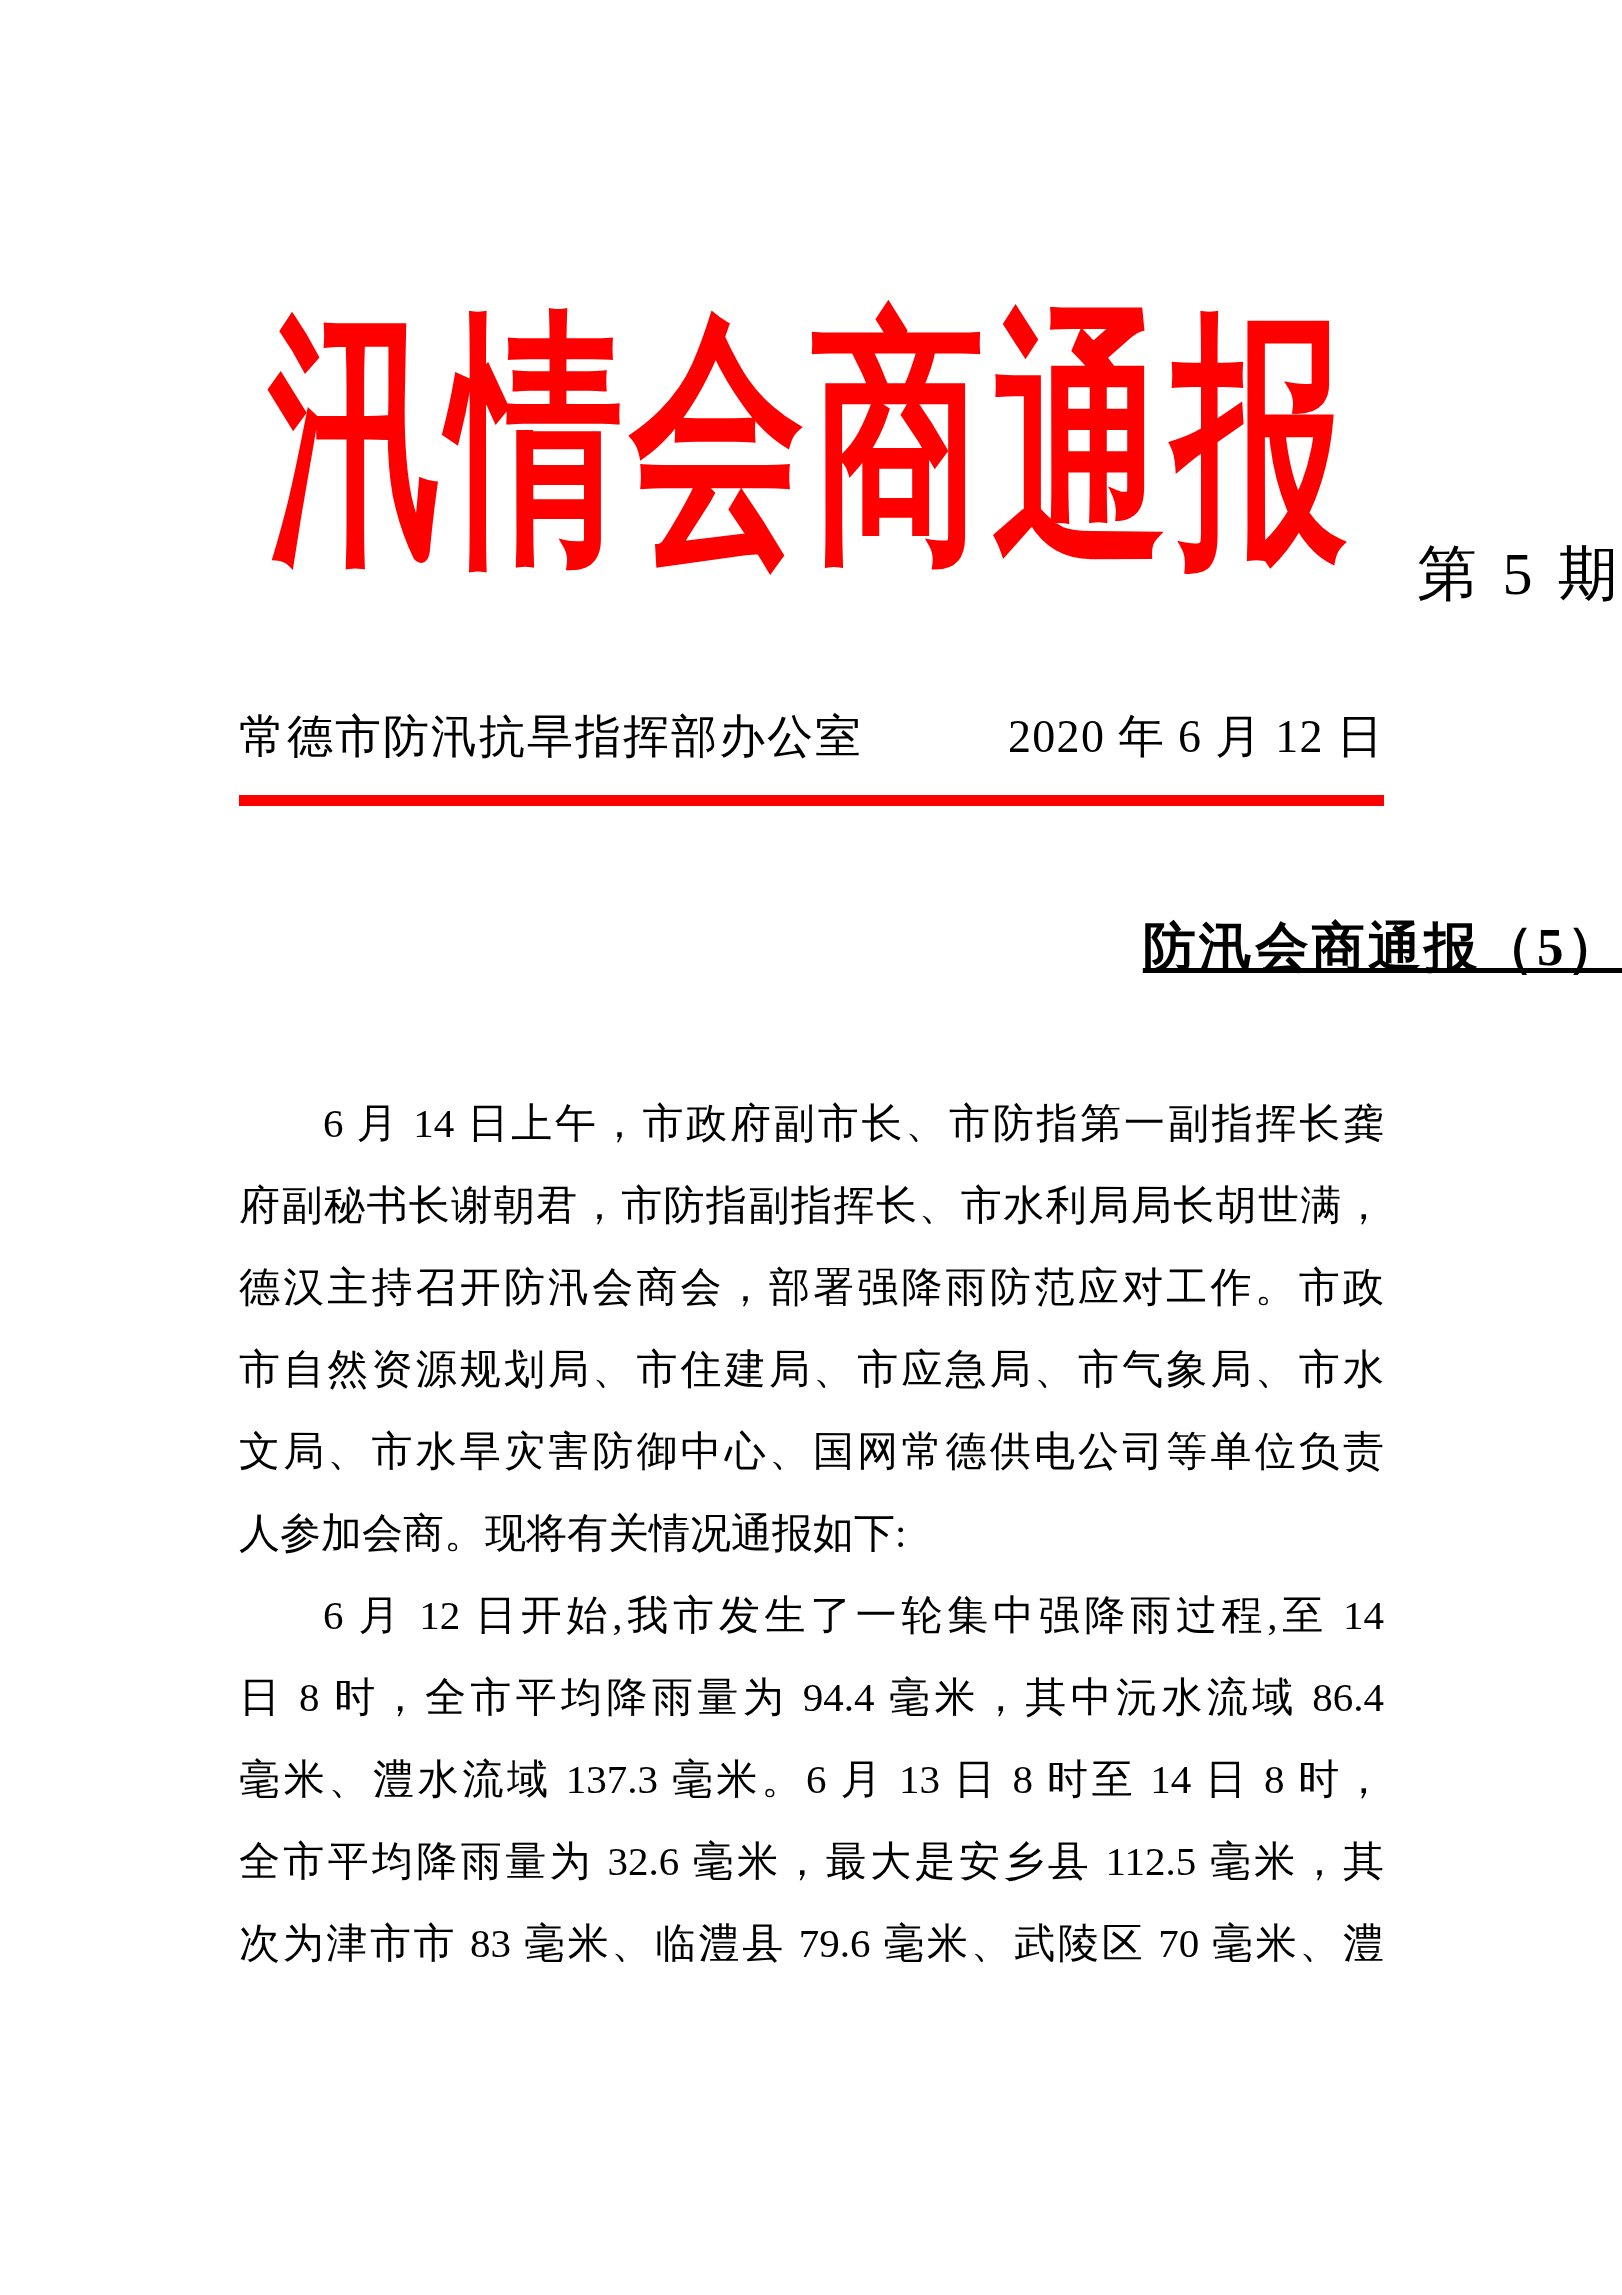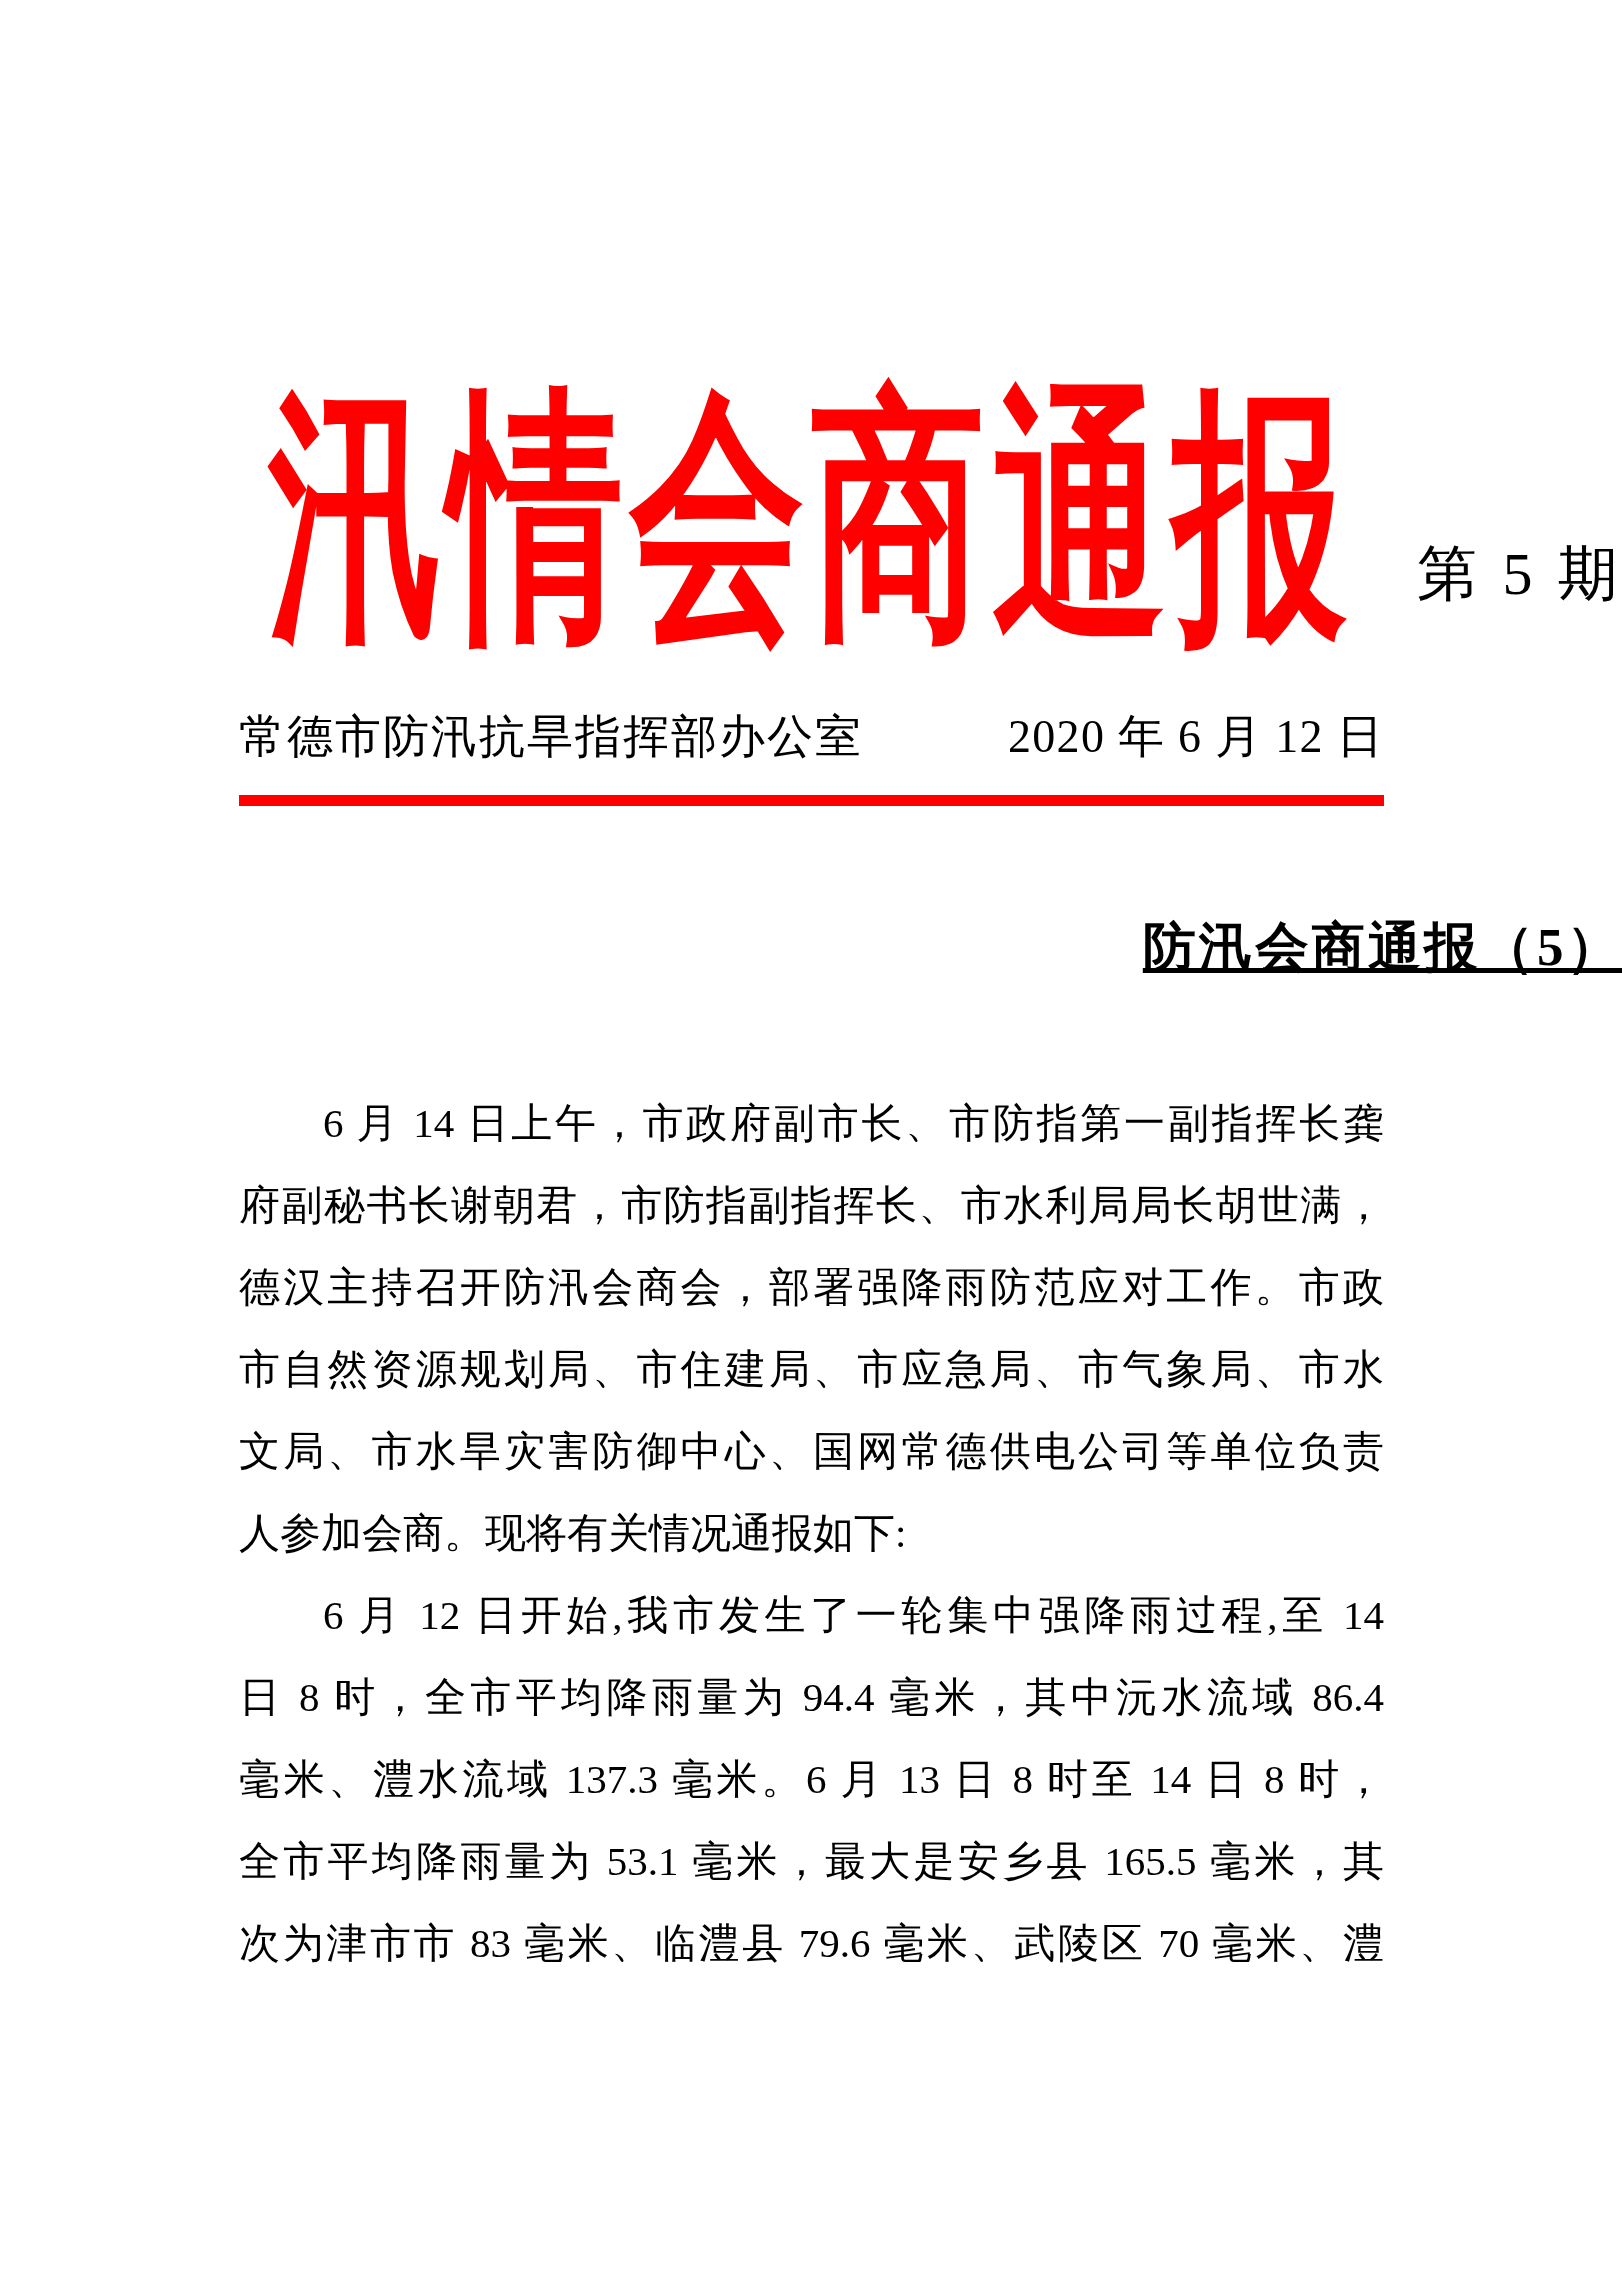--- a/index.html
+++ b/index.html
@@ -14,21 +14,21 @@
     overflow: hidden;
     color: #000;
     font-family: "Liberation Serif", serif;
   }
 
   
   .masthead {
     position: absolute;
     left: 0; top: 275px;
     width: 100%; height: 327px;
-    display: flex; align-items: flex-end; justify-content: center;
+    display: flex; align-items: center; justify-content: center;
   }
   .masthead-inner {
     font-family: "DejaVu Serif", serif;
     font-weight: bold;
     font-size: 173px;
     line-height: 1;
     letter-spacing: 7.9px;
     color: var(--red);
     transform: scaleY(1.55);
     white-space: nowrap;
@@ -134,19 +134,19 @@
       <div class="line">市自然资源规划局、市住建局、市应急局、市气象局、市水</div>
       <div class="line">文局、市水旱灾害防御中心、国网常德供电公司等单位负责</div>
       <div class="line align-left">人参加会商。现将有关情况通报如下:</div>
     </div>
 
 
     <div class="paragraph">
       <div class="line indent">6 月 12 日开始,我市发生了一轮集中强降雨过程,至 14</div>
       <div class="line">日 8 时，全市平均降雨量为 94.4 毫米，其中沅水流域 86.4</div>
       <div class="line">毫米、澧水流域 137.3 毫米。6 月 13 日 8 时至 14 日 8 时，</div>
-      <div class="line">全市平均降雨量为 53.1 毫米，最大是安乡县 165.5 毫米，其</div>
+      <div class="line">全市平均降雨量为 32.6 毫米，最大是安乡县 112.5 毫米，其</div>
       <div class="line">次为津市市 83 毫米、临澧县 79.6 毫米、武陵区 70 毫米、澧</div>
     </div>
   </div>
 
 </div>
 
 
 </body></html>

